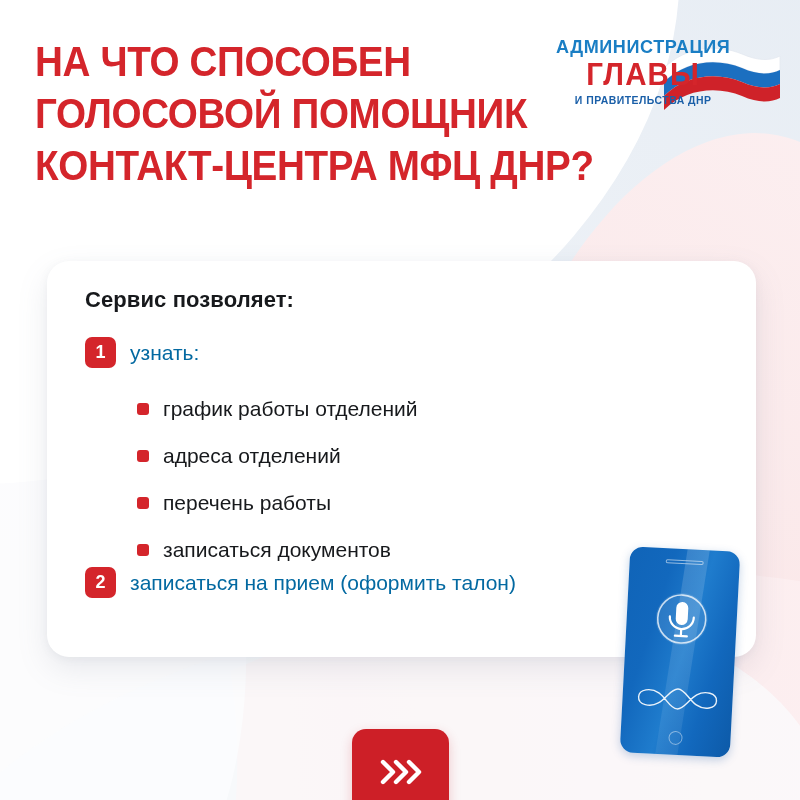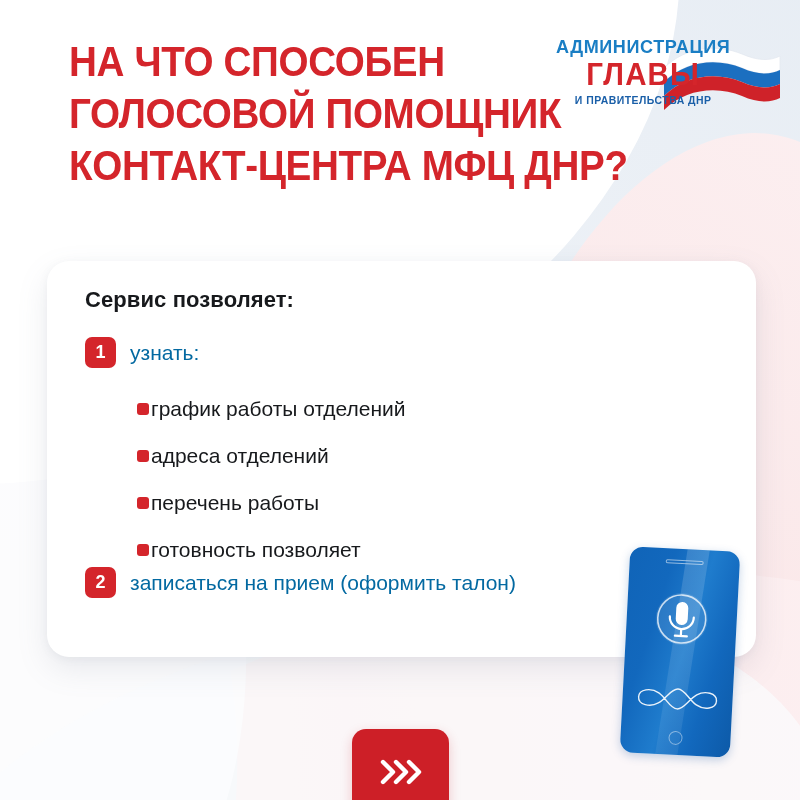--- a/index.html
+++ b/index.html
@@ -76,21 +76,21 @@
     left:-120px; bottom:-250px;
     background:#fbfcfd;
     border-radius:60% 40% 50% 50% / 70% 55% 45% 30%;
     transform:rotate(-7deg);
     opacity:.7;
   }
 
   
   .headline{
     position:absolute;
-    left:69px; top:36px;
+    left:35px; top:36px;
     width:520px;
   }
   .headline-line{
     font-family:"Liberation Sans Narrow","Liberation Sans", sans-serif;
     font-weight:bold;
     font-size:42px;
     line-height:52px;
     letter-spacing:-0.4px;
     color:#d4252b;
     white-space:nowrap;
@@ -199,21 +199,21 @@
   }
 
   
   .bullets{
     position:absolute;
     left:90px; top:124px;
   }
   .bullet-item{
     display:flex;
     align-items:center;
-    gap:2px;
+    gap:14px;
     height:47px;
   }
   .bullet-sq{
     width:12px; height:12px;
     background:#d4252b;
     border-radius:3px;
     flex:0 0 auto;
   }
   .bullet-text{
     font-size:21px;
@@ -335,21 +335,21 @@
       <div class="bullet-item">
         <span class="bullet-sq"></span>
         <span class="bullet-text">адреса отделений</span>
       </div>
       <div class="bullet-item">
         <span class="bullet-sq"></span>
         <span class="bullet-text">перечень работы</span>
       </div>
       <div class="bullet-item">
         <span class="bullet-sq"></span>
-        <span class="bullet-text">готовность позволяет</span>
+        <span class="bullet-text">записаться документов</span>
       </div>
     </div>
 
     <div class="num-row row-2">
       <div class="num-badge">2</div>
       <div class="num-text">записаться на прием (оформить талон)</div>
     </div>
 
     <div class="phone-wrap">
       <div class="phone-body">

